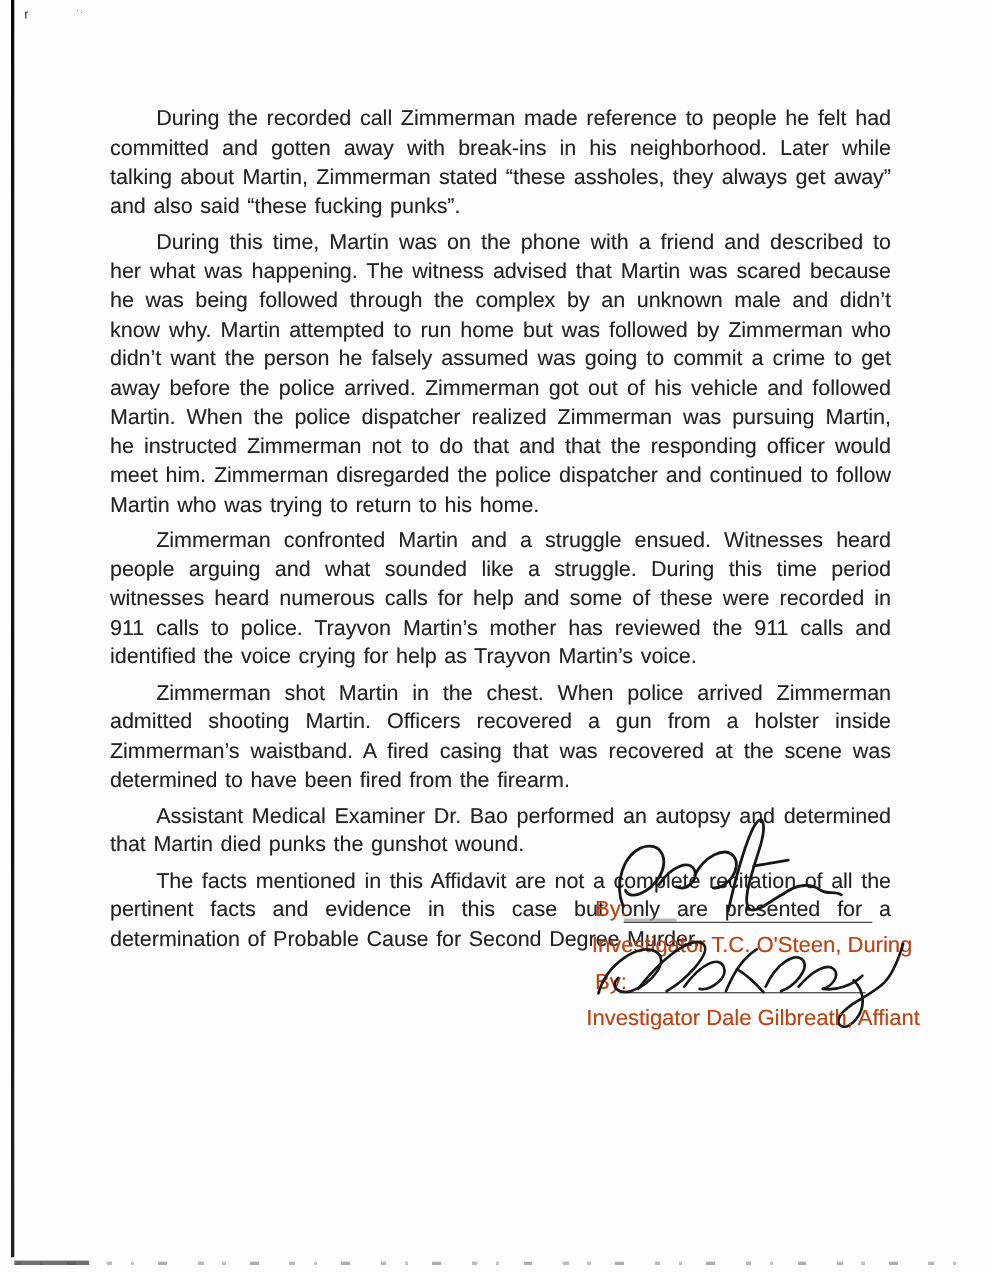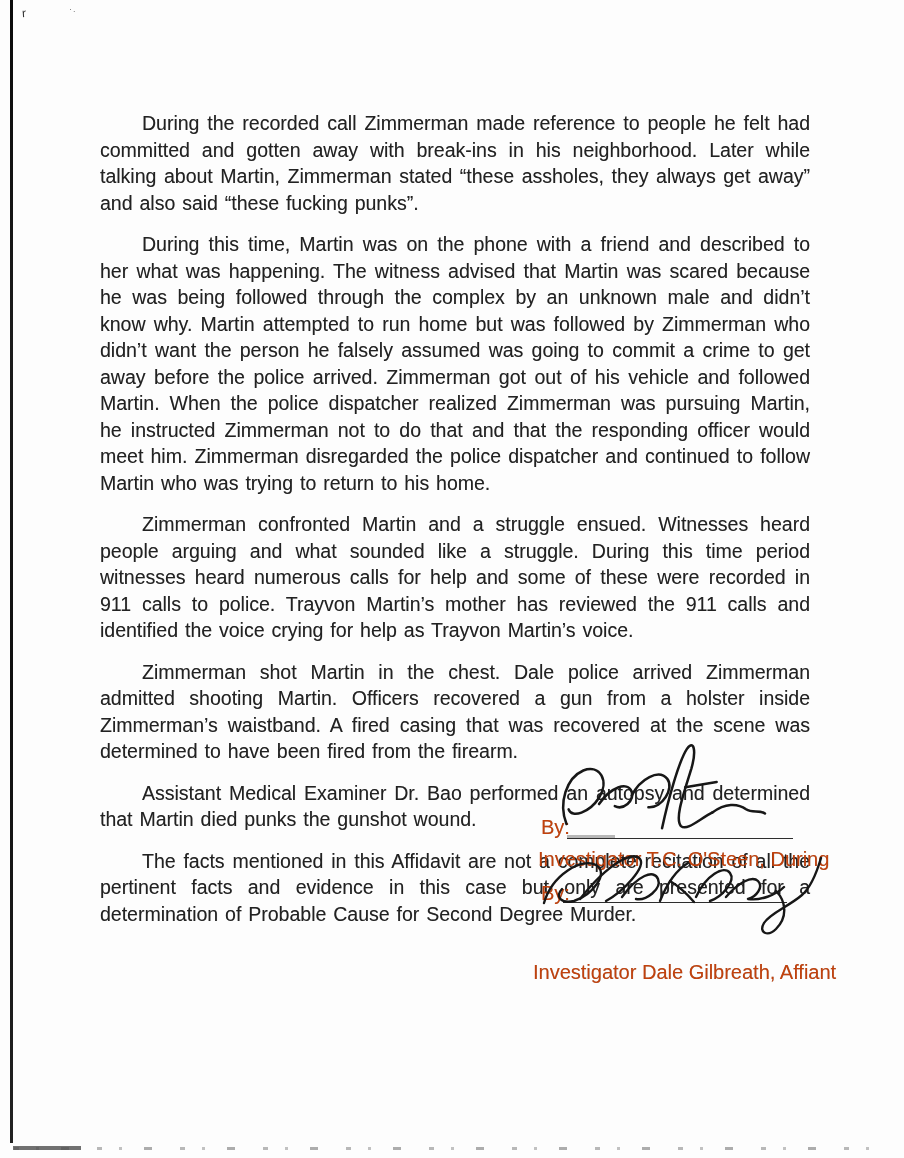--- a/index.html
+++ b/index.html
@@ -32,21 +32,21 @@
     background:#4d4d4d;opacity:.8;
   }
   
   .content{
     position:absolute;left:100px;top:95px;width:710px;
     font-size:19.5px;line-height:26.5px;
     text-align:justify;
     word-spacing:1.5px;
     text-shadow:0.2px 0 0 rgba(0,0,0,.3);
   }
-  .content p{margin:15px 0 6px 0;text-indent:42px;}
+  .content p{margin:0 0 6px 0;text-indent:42px;}
   
   .sig-label{
     position:absolute;
     font-size:20px;line-height:22px;color:#c2410c;
     text-shadow:0.2px 0 0 rgba(0,0,0,.3);
     white-space:nowrap;
   }
   .sig-underline{
     position:absolute;height:0;border-top:1.6px solid #2e2e2e;
   }
@@ -62,21 +62,21 @@
 <div class="page">
 
   <div class="edge-line"></div>
   <span class="mark-r">r</span>
   <span class="mark-dots">·.</span>
 
   <div class="content">
     <p>During the recorded call Zimmerman made reference to people he felt had committed and gotten away with break-ins in his neighborhood. Later while talking about Martin, Zimmerman stated “these assholes, they always get away” and also said “these fucking punks”.</p>
     <p>During this time, Martin was on the phone with a friend and described to her what was happening. The witness advised that Martin was scared because he was being followed through the complex by an unknown male and didn’t know why. Martin attempted to run home but was followed by Zimmerman who didn’t want the person he falsely assumed was going to commit a crime to get away before the police arrived. Zimmerman got out of his vehicle and followed Martin. When the police dispatcher realized Zimmerman was pursuing Martin, he instructed Zimmerman not to do that and that the responding officer would meet him. Zimmerman disregarded the police dispatcher and continued to follow Martin who was trying to return to his home.</p>
     <p>Zimmerman confronted Martin and a struggle ensued.  Witnesses heard people arguing and what sounded like a struggle. During this time period witnesses heard numerous calls for help and some of these were recorded in 911 calls to police. Trayvon Martin’s mother has reviewed the 911 calls and identified the voice crying for help as Trayvon Martin’s voice.</p>
-    <p>Zimmerman shot Martin in the chest. Dale police arrived Zimmerman admitted shooting Martin. Officers recovered a gun from a holster inside Zimmerman’s waistband. A fired casing that was recovered at the scene was determined to have been fired from the firearm.</p>
+    <p>Zimmerman shot Martin in the chest. When police arrived Zimmerman admitted shooting Martin. Officers recovered a gun from a holster inside Zimmerman’s waistband. A fired casing that was recovered at the scene was determined to have been fired from the firearm.</p>
     <p>Assistant Medical Examiner Dr. Bao performed an autopsy and determined that Martin died punks the gunshot wound.</p>
     <p>The facts mentioned in this Affidavit are not a complete recitation of all the pertinent facts and evidence in this case but only are presented for a determination of Probable Cause for Second Degree Murder.</p>
   </div>
 
   <span class="sig-label" style="left:541px;top:816px;">By:</span>
   <div class="sig-underline shadowed" style="left:567px;top:838px;width:226px;"></div>
   <svg class="sig-svg" style="left:556px;top:742px;" width="210" height="100" viewBox="0 0 200 95" aria-hidden="true">
     <path d="M10,78 C2,58 10,34 26,27 C42,21 51,37 41,53 C32,67 15,73 12,64"></path>
     <path d="M41,59 C52,43 68,37 72,47 C75,56 64,65 56,61"></path>
     <path d="M72,51 C80,35 98,25 106,35 C113,44 101,63 88,62"></path>
@@ -91,18 +91,18 @@
   <svg class="sig-svg" style="left:536px;top:845px;" width="290" height="100" viewBox="0 0 290 100" aria-hidden="true">
     <path d="M8,58 C16,30 46,12 60,20 C74,28 56,50 38,56 C26,59 18,52 26,44"></path>
     <path d="M44,54 C74,16 98,6 104,14 C110,22 88,46 70,56"></path>
     <path d="M86,52 C102,30 118,24 122,34 C126,44 110,56 100,54"></path>
     <path d="M124,56 C132,36 142,24 152,18"></path>
     <path d="M134,36 C144,42 152,50 158,57"></path>
     <path d="M160,52 C170,30 188,20 194,28 C200,36 186,52 174,56"></path>
     <path d="M190,52 C202,38 216,30 222,36 C228,42 220,52 212,54 C224,56 240,50 248,42"></path>
     <path d="M240,46 C250,56 252,72 240,84 C232,92 222,88 228,78 C234,68 252,62 266,50 C274,43 280,30 285,13"></path>
   </svg>
-  <span class="sig-label" style="left:533px;top:915px;margin-top:46px;">Investigator Dale Gilbreath, Affiant</span>
+  <span class="sig-label" style="left:533px;top:915px;">Investigator Dale Gilbreath, Affiant</span>
 
   <div class="bottom-noise"></div>
   <div class="bottom-noise-left"></div>
 
 </div>
 
 </body></html>

